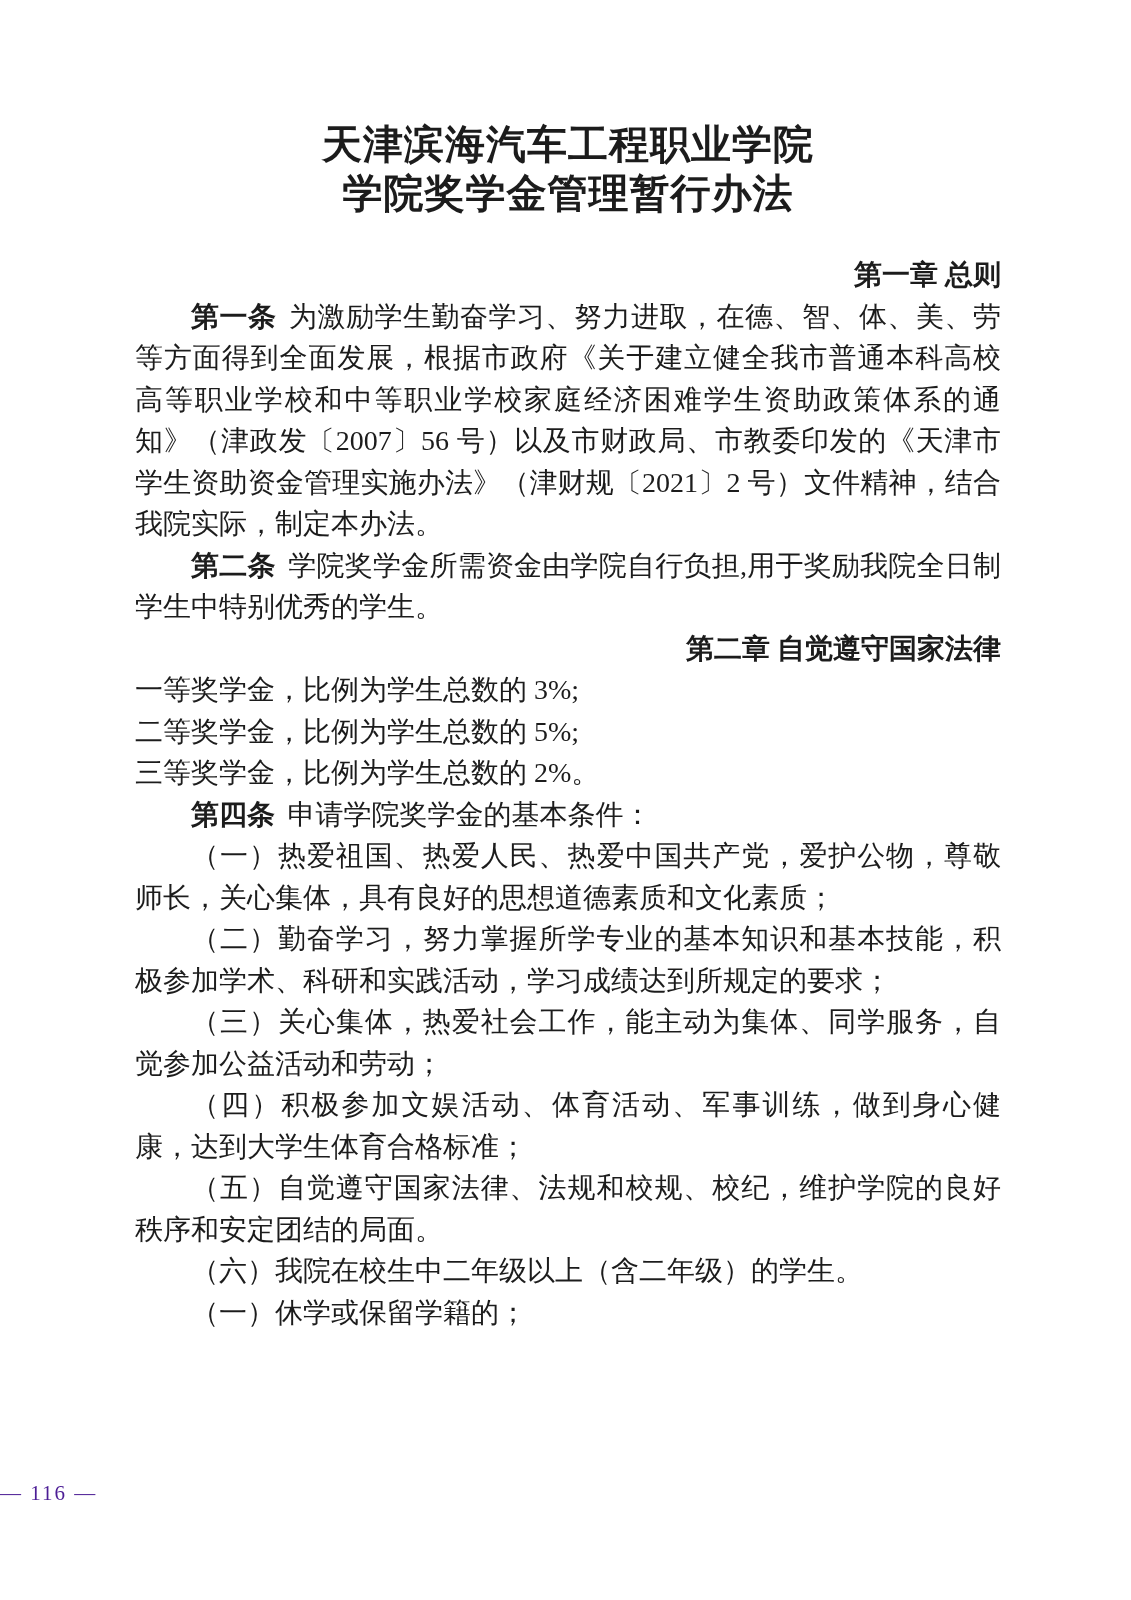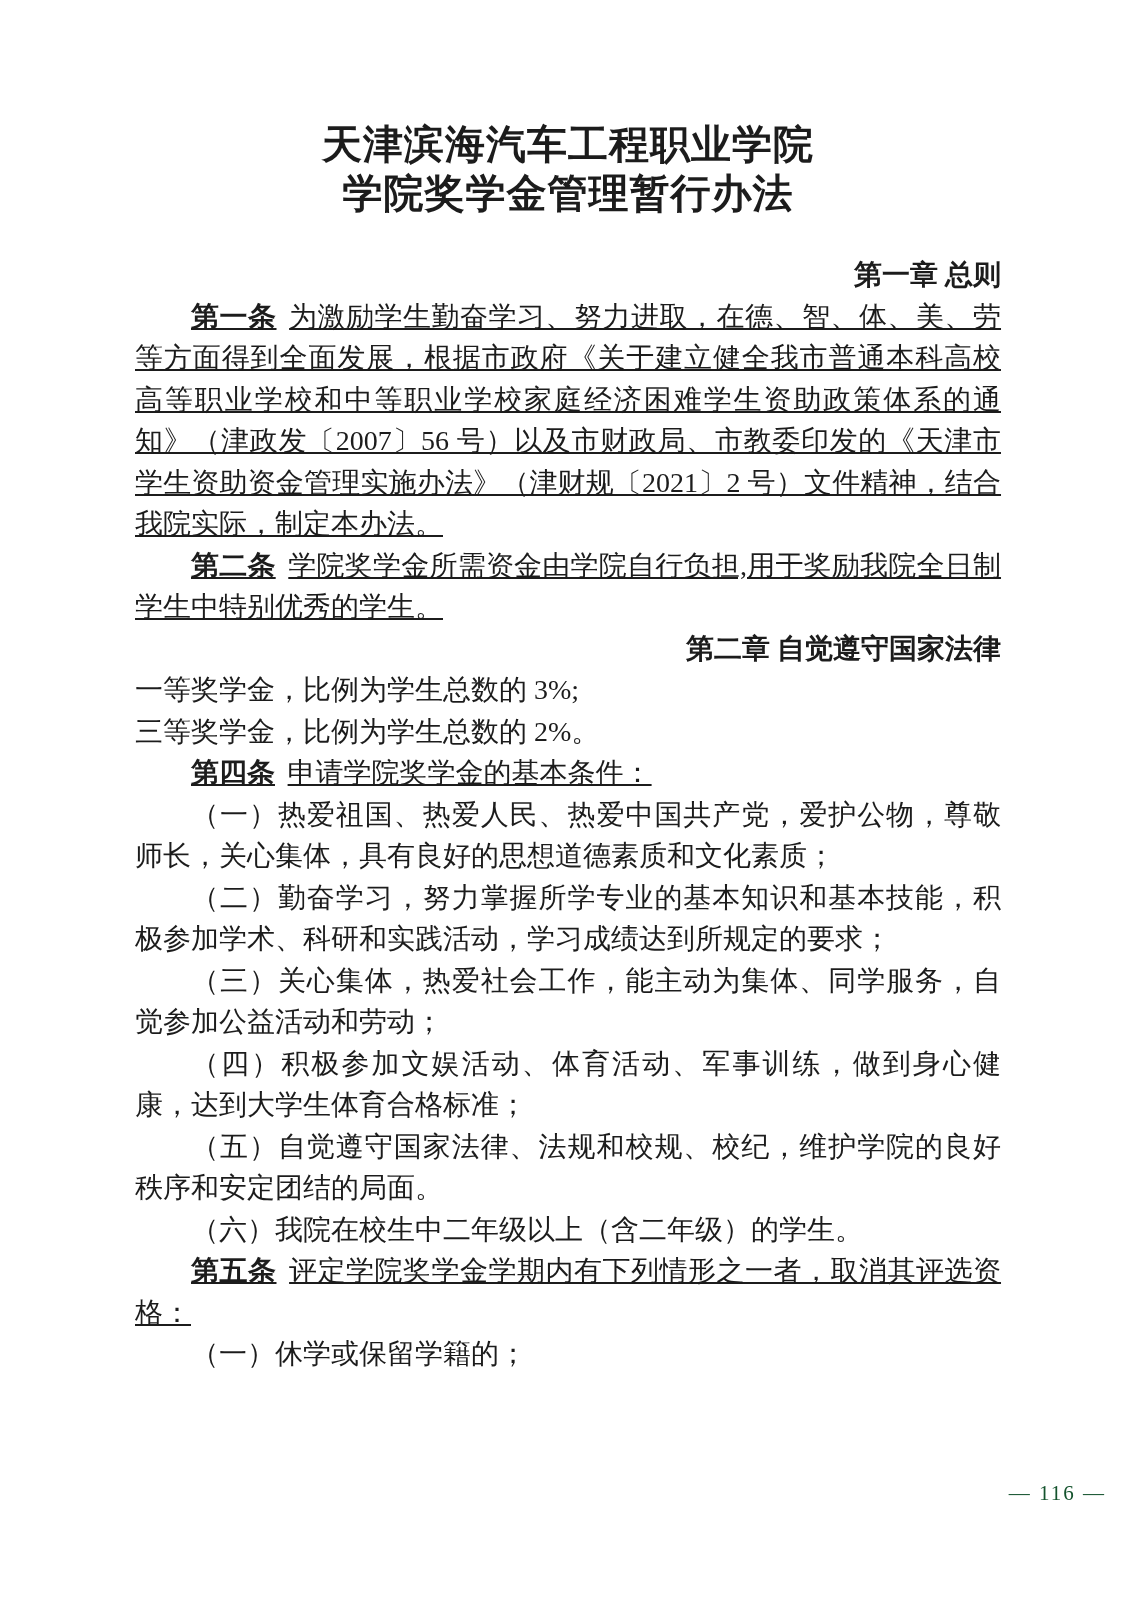--- a/index.html
+++ b/index.html
@@ -35,40 +35,39 @@
   .doc-body p {
     margin: 0;
     padding: 0;
   }
   .blk-chapter {
     text-align: right;
     font-weight: 700;
   }
   .blk-para {
     text-indent: 2em;
-    text-decoration: underline;
   }
   .blk-item {
     text-indent: 2em;
   }
   .blk-plain {
     text-indent: 0;
   }
   .article-label {
     font-weight: 700;
     margin-right: 0.45em;
   }
   .page-footer {
     position: absolute;
     left: 0;
     right: 25px;
     bottom: 94px;
-    text-align: right;
+    text-align: left;
     font-size: 21px;
-    color: #14532d;
+    color: #4c1d95;
     letter-spacing: 2px;
   }
 </style>
 </head>
 <body>
 
 <div class="page">
   <header>
     <div class="doc-title">
       <div>天津滨海汽车工程职业学院</div>
@@ -76,26 +75,26 @@
     </div>
   </header>
 
   <main class="doc-body">
 
   <p class="blk-chapter">第一章 总则</p>
       <p class="blk-para"><span class="article-label">第一条</span>为激励学生勤奋学习、努力进取，在德、智、体、美、劳等方面得到全面发展，根据市政府《关于建立健全我市普通本科高校高等职业学校和中等职业学校家庭经济困难学生资助政策体系的通知》（津政发〔2007〕56 号）以及市财政局、市教委印发的《天津市学生资助资金管理实施办法》（津财规〔2021〕2 号）文件精神，结合我院实际，制定本办法。</p>
       <p class="blk-para"><span class="article-label">第二条</span>学院奖学金所需资金由学院自行负担,用于奖励我院全日制学生中特别优秀的学生。</p>
       <p class="blk-chapter">第二章 自觉遵守国家法律</p>
       <p class="blk-plain">一等奖学金，比例为学生总数的 3%;</p>
+      <p class="blk-plain">二等奖学金，比例为学生总数的 5%;</p>
       <p class="blk-plain">三等奖学金，比例为学生总数的 2%。</p>
       <p class="blk-para"><span class="article-label">第四条</span>申请学院奖学金的基本条件：</p>
       <p class="blk-item">（一）热爱祖国、热爱人民、热爱中国共产党，爱护公物，尊敬师长，关心集体，具有良好的思想道德素质和文化素质；</p>
       <p class="blk-item">（二）勤奋学习，努力掌握所学专业的基本知识和基本技能，积极参加学术、科研和实践活动，学习成绩达到所规定的要求；</p>
       <p class="blk-item">（三）关心集体，热爱社会工作，能主动为集体、同学服务，自觉参加公益活动和劳动；</p>
       <p class="blk-item">（四）积极参加文娱活动、体育活动、军事训练，做到身心健康，达到大学生体育合格标准；</p>
       <p class="blk-item">（五）自觉遵守国家法律、法规和校规、校纪，维护学院的良好秩序和安定团结的局面。</p>
       <p class="blk-item">（六）我院在校生中二年级以上（含二年级）的学生。</p>
-      <p class="blk-para"><span class="article-label">第五条</span>评定学院奖学金学期内有下列情形之一者，取消其评选资格：</p>
       <p class="blk-item">（一）休学或保留学籍的；</p>
     </main>
 
   <footer class="page-footer">— 116 —</footer>
 </div>
 
 </body></html>

